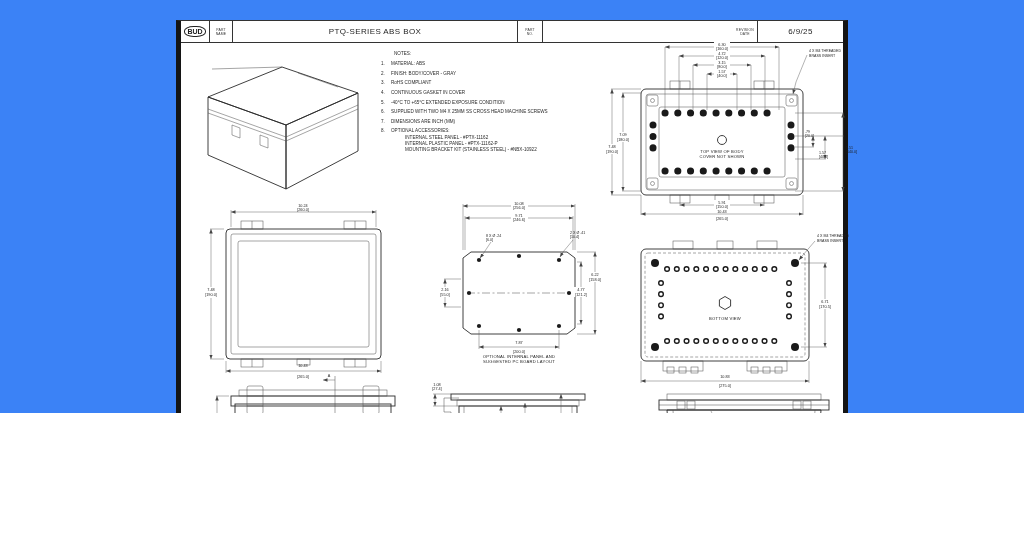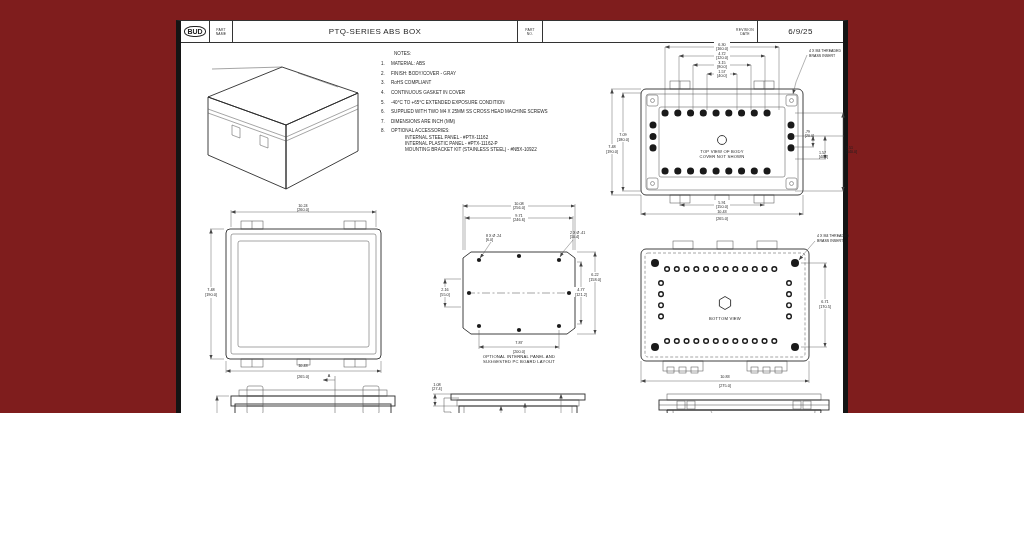--- a/index.html
+++ b/index.html
@@ -1,16 +1,16 @@
 <!DOCTYPE html>
 <html><head>
 <meta charset="utf-8">
 <style>
   html,body{margin:0;padding:0;background:#fff;}
-  #canvas{position:relative;width:1024px;height:413px;background:#7f1d1d;overflow:hidden;
+  #canvas{position:relative;width:1024px;height:413px;background:#3b82f6;overflow:hidden;
           font-family:"Liberation Sans",sans-serif;color:#222;}
   .sheet{position:absolute;left:176px;top:20px;width:672px;height:492px;background:#fff;
          border-left:5px solid #141414;border-right:5px solid #141414;
          border-top:1.5px solid #333;border-bottom:7px solid #141414;box-sizing:border-box;}
   
   .hdr{position:absolute;left:0;top:0;width:100%;height:21px;border-bottom:1px solid #333;}
   .hcell{position:absolute;top:0;height:21px;border-right:1px solid #333;display:flex;
          align-items:center;justify-content:center;box-sizing:border-box;}
   .hsmall{flex-direction:column;font-size:3.4px;line-height:4px;color:#333;letter-spacing:.2px;}
   .htxt{font-size:8px;color:#1d1d1d;letter-spacing:.4px;}

